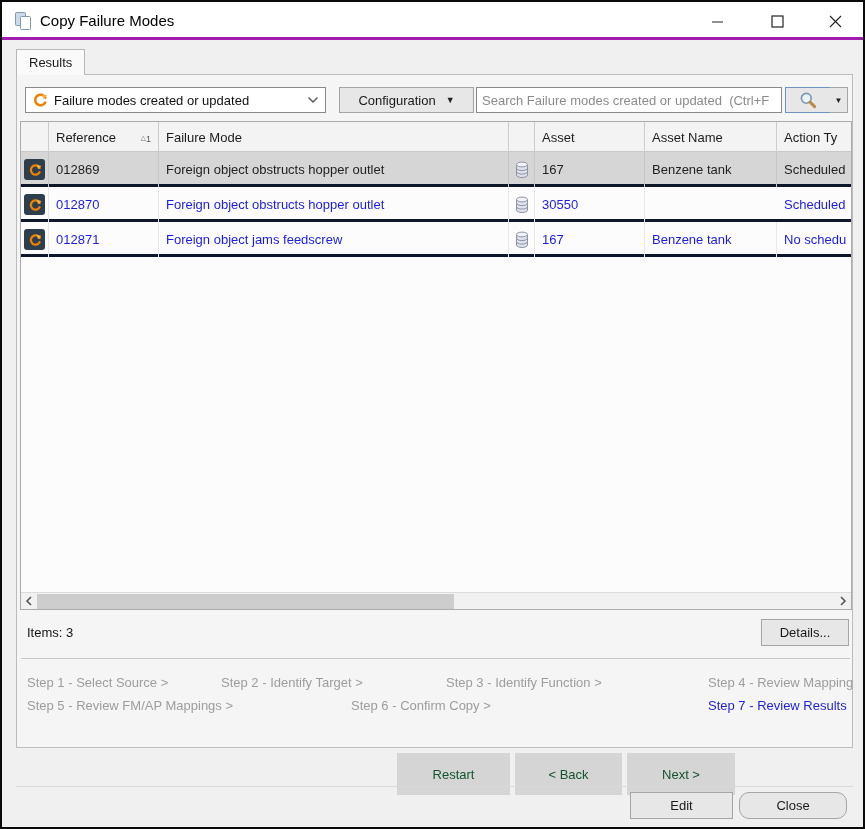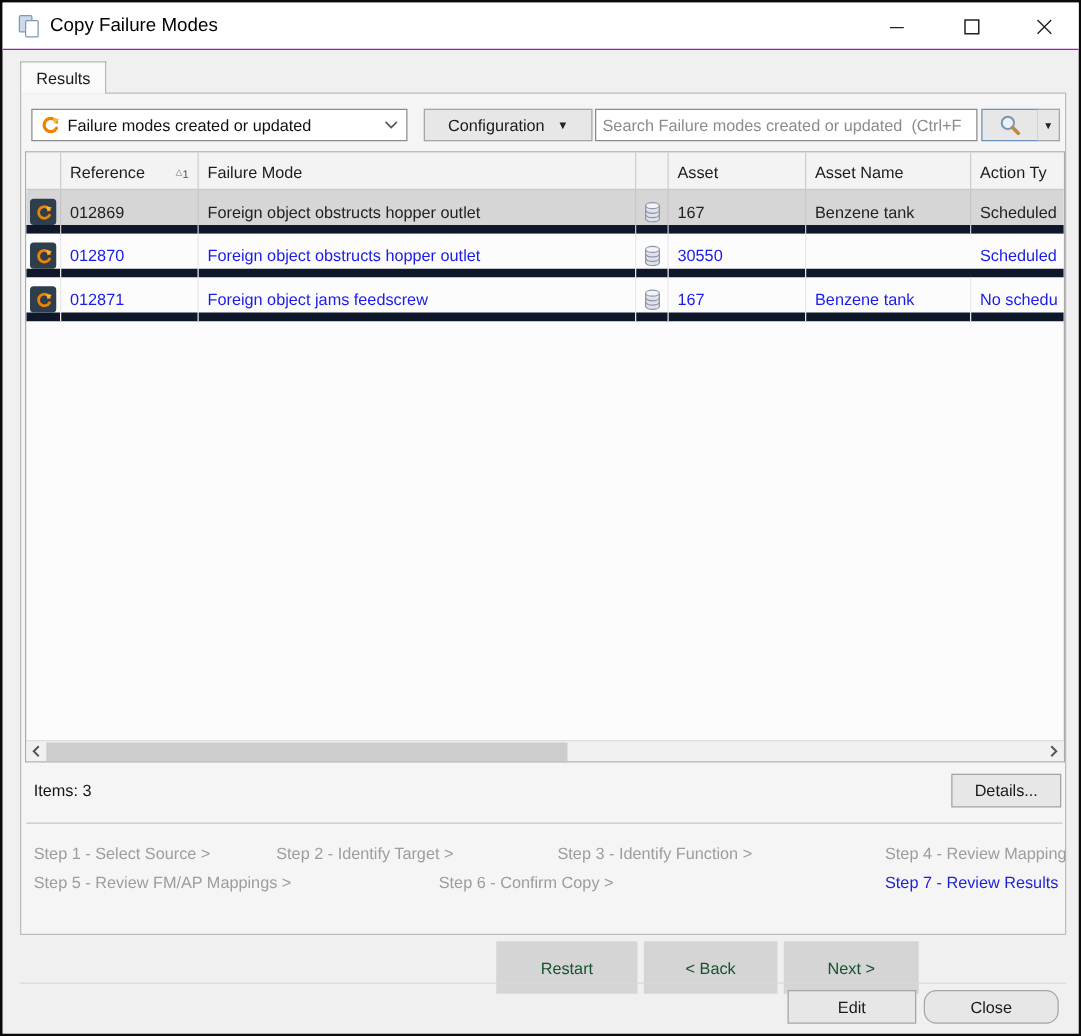--- a/index.html
+++ b/index.html
@@ -1,20 +1,20 @@
 <!DOCTYPE html>
 <html><head>
 <meta charset="utf-8">
 <style>
   * { box-sizing: border-box; margin: 0; padding: 0; }
   body { font-family: "Liberation Sans", sans-serif; background: #fff; }
   .dialog { position: relative; width: 865px; height: 829px; border: 2px solid #0a0a0a; background: #f0f0f0; overflow: hidden; }
 
   
-  .titlebar { position: absolute; left: 0; top: 0; width: 861px; height: 38px; background: #ffffff; border-bottom: 1px solid #a21caf; }
+  .titlebar { position: absolute; left: 0; top: 0; width: 861px; height: 38px; background: #ffffff; border-bottom: 3px solid #a21caf; }
   .titlebar .app-icon { position: absolute; left: 11px; top: 9px; width: 20px; height: 20px; }
   .titlebar .title { position: absolute; left: 38px; top: 0; line-height: 38px; font-size: 15px; color: #000; white-space: nowrap; }
   .winbtn { position: absolute; top: 4px; width: 38px; height: 30px; display: flex; align-items: center; justify-content: center; cursor: default; }
   .winbtn.min { left: 696px; } .winbtn.max { left: 756px; } .winbtn.close { left: 814px; }
 
   
   .tab { position: absolute; left: 14px; top: 47px; height: 26px; padding: 0 12px; background: #fafafa; border: 1px solid #b6b6b6; border-bottom: none; font-size: 13px; color: #1a1a1a; line-height: 25px; z-index: 3; }
 
   
   .panel { position: absolute; left: 14px; top: 72px; width: 837px; height: 674px; background: #f5f5f5; border: 1px solid #bcbcbc; z-index: 1; }
@@ -29,21 +29,21 @@
   .search-input { position: absolute; left: 459px; top: 12px; width: 306px; height: 26px; border: 1px solid #8a8a8a; background: #fff; font-size: 13px; padding: 0 5px; color: #222; font-family: "Liberation Sans", sans-serif; }
   .search-input::placeholder { color: #8b8b8b; opacity: 1; }
   .search-btn { position: absolute; left: 768px; top: 12px; width: 46px; height: 26px; border-color: #6d94bf; }
   .search-arrow { position: absolute; left: 813px; top: 12px; width: 18px; height: 26px; border-left: none; }
   .search-arrow .tri { font-size: 8px; color: #222; }
 
   
   .table { position: absolute; left: 3px; top: 46px; width: 832px; height: 489px; background: #fcfcfc; border: 1px solid #ababab; overflow: hidden; }
   .thead { position: absolute; left: 0; top: 0; width: 100%; height: 30px; background: #f3f3f3; border-bottom: 1px solid #c9c9c9; }
   .th { position: absolute; top: 0; height: 30px; border-right: 1px solid #cdcdcd; font-size: 13px; color: #1c1c1c; display: flex; align-items: center; padding: 0 7px; white-space: nowrap; overflow: hidden; }
-  .trow { position: absolute; left: 0; width: 100%; height: 35px; background: #fcfcfc; border-bottom: 7px solid #0f172a; }
+  .trow { position: absolute; left: 0; width: 100%; height: 35px; background: #fcfcfc; border-bottom: 3px solid #0f172a; }
   .trow.selected { background: #d6d6d6; }
   .td { position: absolute; top: 0; height: 35px; border-right: 1px solid #e8e8e8; font-size: 13px; color: #222; display: flex; align-items: center; padding: 0 7px; white-space: nowrap; overflow: hidden; }
   .trow.selected .td { border-right-color: #c6c6c6; }
   .link .td.textcell { color: #1b1be8; }
   .c0 { left: 0; width: 28px; justify-content: center; padding: 0; }
   .c1 { left: 28px; width: 110px; }
   .c2 { left: 138px; width: 350px; }
   .c3 { left: 488px; width: 26px; justify-content: center; padding: 0; }
   .c4 { left: 514px; width: 110px; }
   .c5 { left: 624px; width: 132px; }

